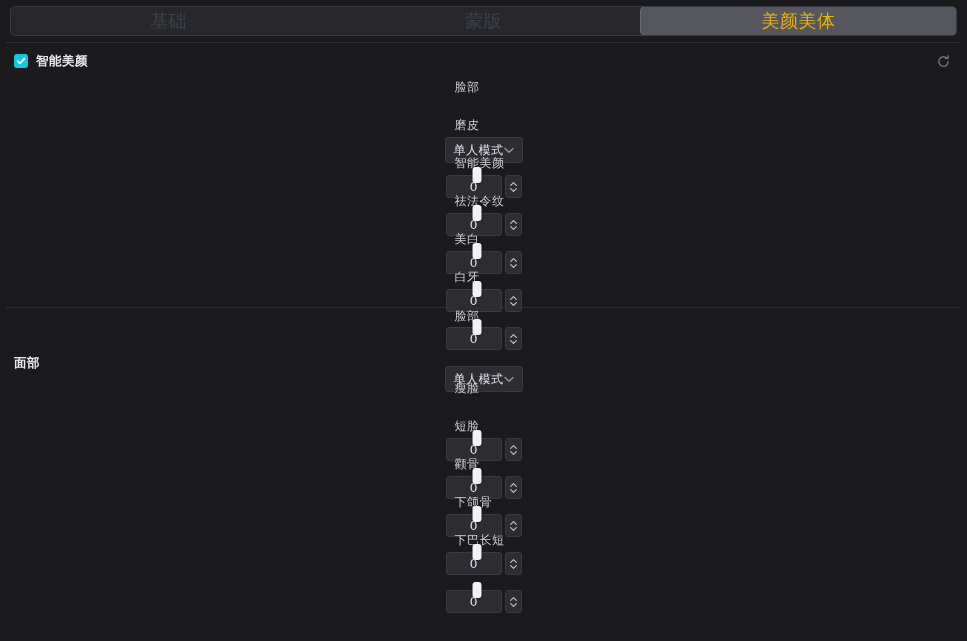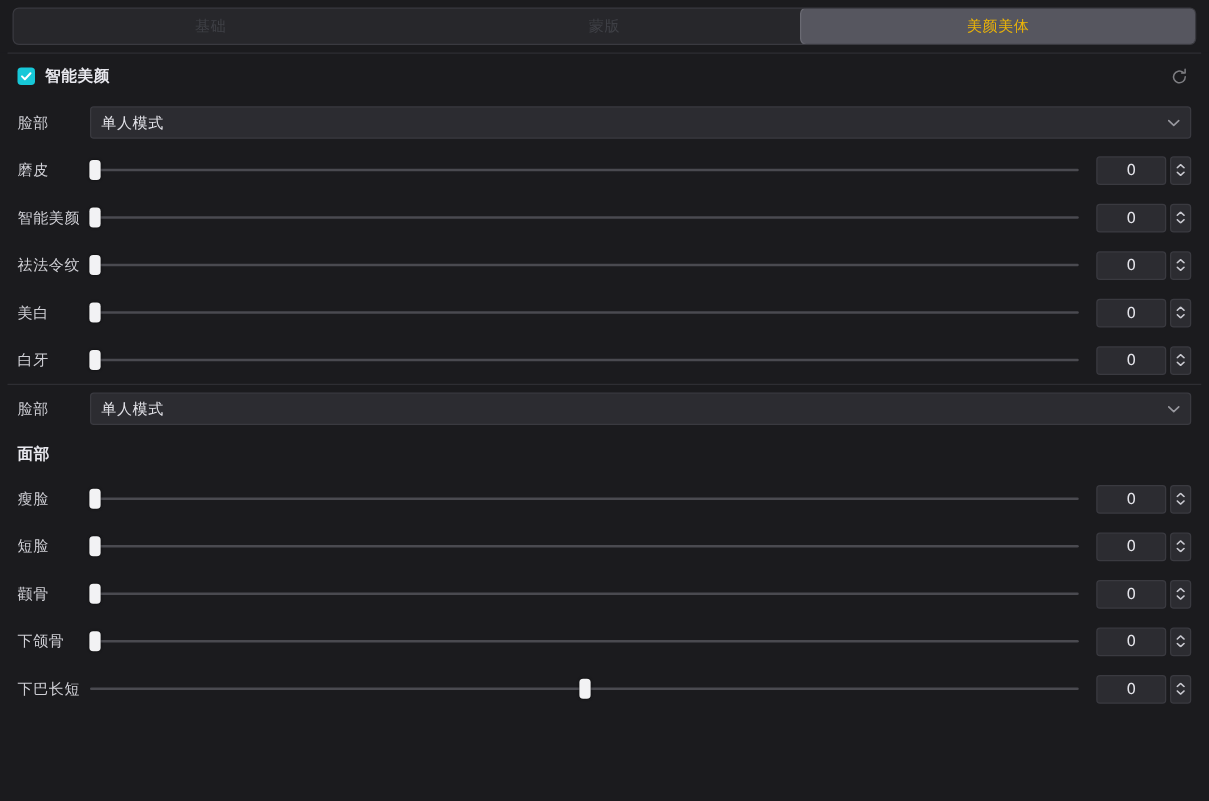--- a/index.html
+++ b/index.html
@@ -26,21 +26,21 @@
     background: #27272b;
     border: 1px solid #3a3a40;
     border-radius: 5px;
     overflow: hidden;
   }
   .tab {
     flex: 1;
     display: flex;
     align-items: center;
     justify-content: center;
-    font-size: 12px;
+    font-size: 18px;
     color: #3f4046;
     letter-spacing: .5px;
     border-radius: 4px;
     cursor: pointer;
     user-select: none;
   }
   .tab.active {
     background: #56565f;
     color: #eab308;
     border: 1px solid #6a6a73;
@@ -88,20 +88,21 @@
     display: flex; align-items: center; justify-content: center;
     cursor: pointer;
     opacity: .55;
   }
 
   
   .row {
     height: 38px;
     display: flex;
     align-items: center;
+    flex-direction: column;
   }
   .row .label {
     width: 58px;
     flex: 0 0 58px;
     font-size: 12px;
     color: #cfcfd5;
     letter-spacing: .5px;
   }
 
   

